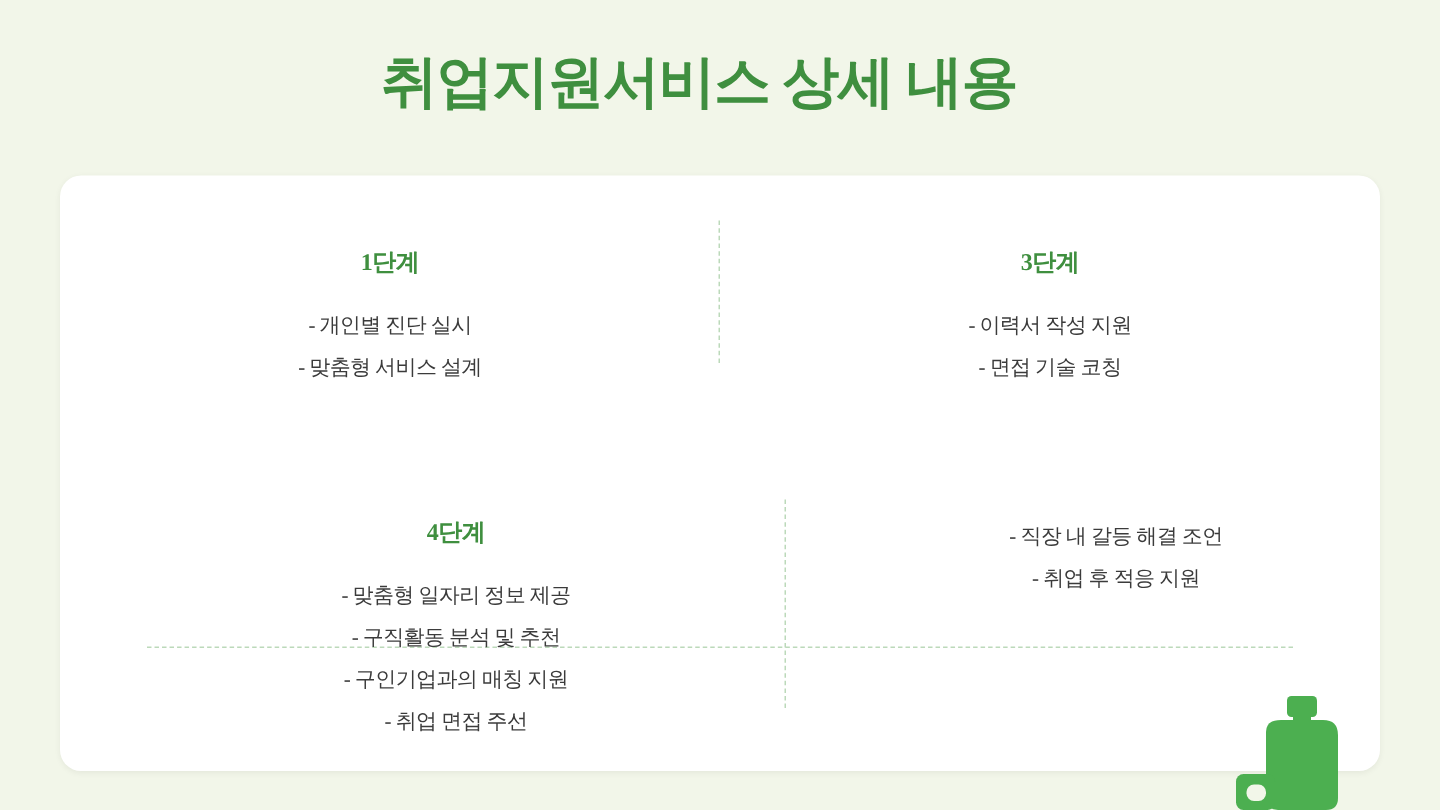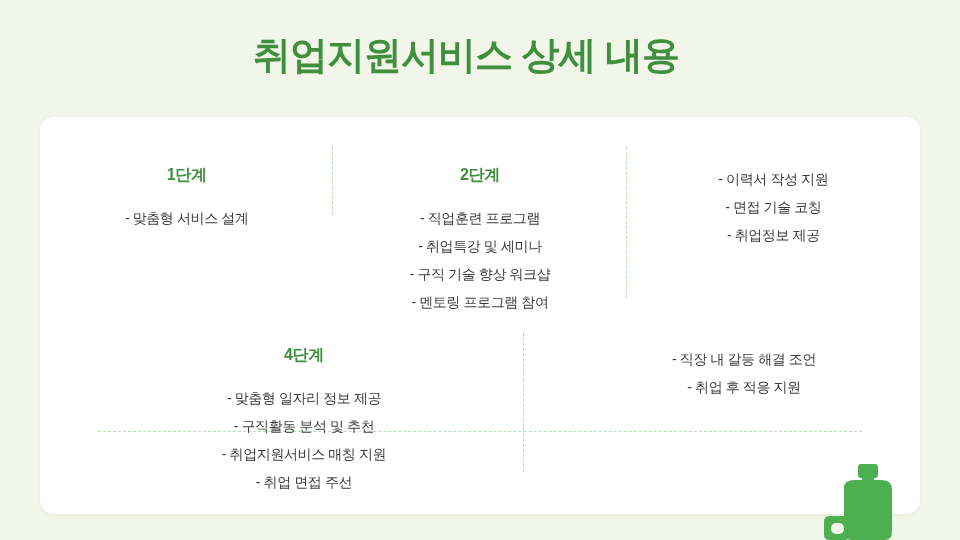--- a/index.html
+++ b/index.html
@@ -11,20 +11,21 @@
   body {
     background: #f2f6e9;
     font-family: "Liberation Sans", sans-serif;
     position: relative;
   }
 
   .slide {
     position: relative;
     width: 932px;
     height: 540px;
+    font-family: Liberation Serif, serif;
   }
 
   .page-title {
     text-align: center;
     font-size: 38px;
     font-weight: bold;
     color: #3f8f3f;
     letter-spacing: -1px;
     padding-top: 33px;
     line-height: 1.2;
@@ -126,54 +127,46 @@
 
   <div class="page-title">취업지원서비스 상세 내용</div>
 
   <div class="card">
 
     <div class="row row-top">
 
       <div class="col sep">
         <div class="col-title">1단계</div>
         <ul class="col-list">
+          <li>- 개인별 진단 실시</li>
           <li>- 맞춤형 서비스 설계</li>
         </ul>
       </div>
 
-      <div class="col sep">
-        <div class="col-title">2단계</div>
-        <ul class="col-list">
-          <li>- 직업훈련 프로그램</li>
-          <li>- 취업특강 및 세미나</li>
-          <li>- 구직 기술 향상 워크샵</li>
-          <li>- 멘토링 프로그램 참여</li>
-        </ul>
-      </div>
 
       <div class="col">
+        <div class="col-title">3단계</div>
         <ul class="col-list">
           <li>- 이력서 작성 지원</li>
           <li>- 면접 기술 코칭</li>
-          <li>- 취업정보 제공</li>
         </ul>
       </div>
 
     </div>
 
     <div class="divider-h"></div>
 
     <div class="row row-bottom">
 
       <div class="col sep">
         <div class="col-title">4단계</div>
         <ul class="col-list">
           <li>- 맞춤형 일자리 정보 제공</li>
           <li>- 구직활동 분석 및 추천</li>
-          <li>- 취업지원서비스 매칭 지원</li>
+          <li>- 구인기업과의 매칭 지원</li>
           <li>- 취업 면접 주선</li>
         </ul>
       </div>
 
       <div class="col">
         <ul class="col-list">
           <li>- 직장 내 갈등 해결 조언</li>
           <li>- 취업 후 적응 지원</li>
         </ul>
       </div>

